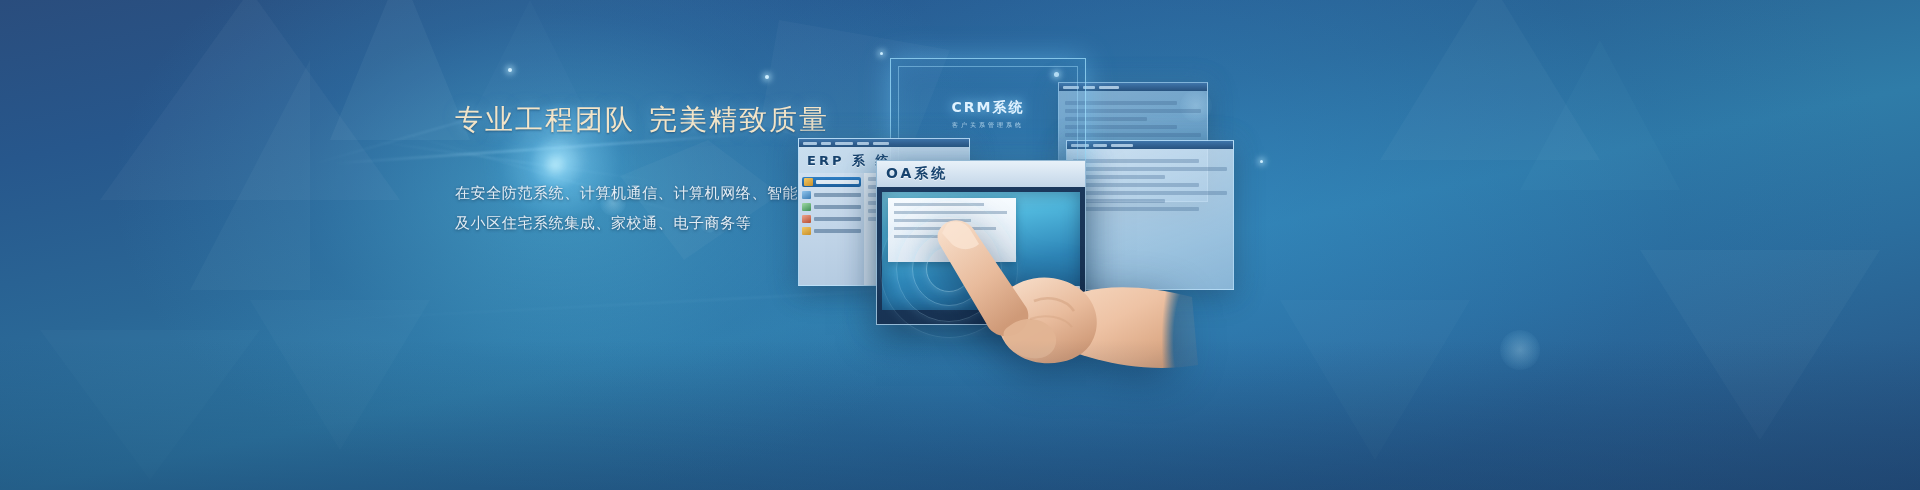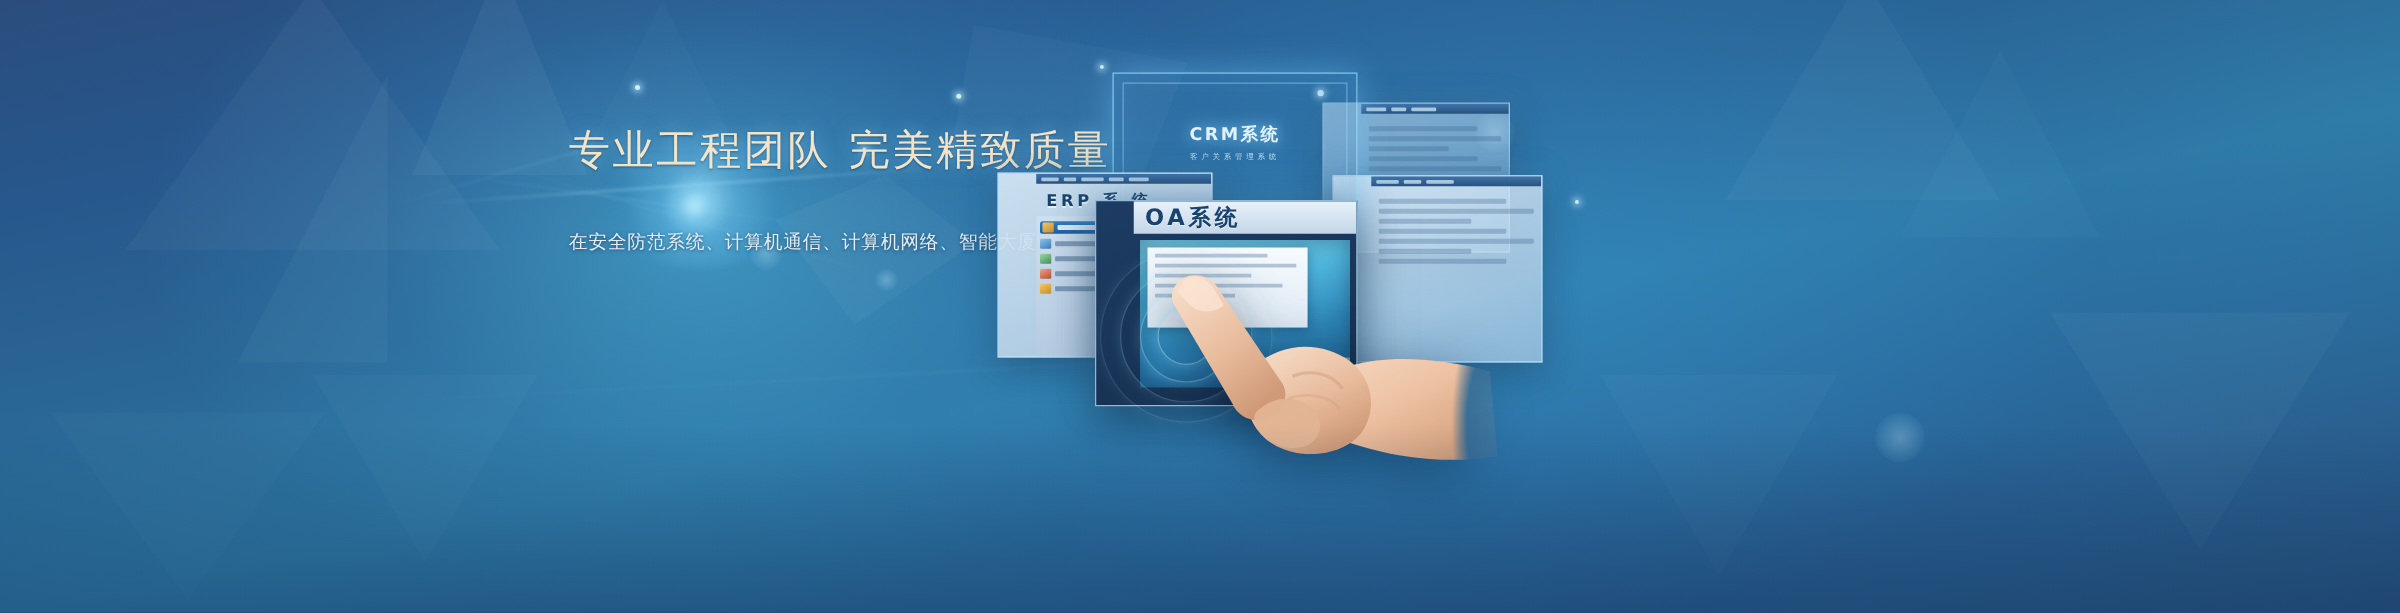--- a/index.html
+++ b/index.html
@@ -40,21 +40,21 @@
   .bokeh {
     position:absolute; border-radius:50%;
     background:radial-gradient(circle, rgba(200,240,255,.30) 0%, rgba(150,215,245,.12) 55%, rgba(100,180,230,0) 78%);
   }
 
   
   #text-block { position:absolute; left:455px; top:100px; width:340px; }
 
   #headline {
     font-family:"DejaVu Sans","Liberation Sans", sans-serif;
-    font-size:33px;
+    font-size:28px;
     letter-spacing:2px;
     color:#f2e4c8;
     white-space:nowrap;
     text-shadow:0 0 14px rgba(120,190,235,.65), 0 1px 2px rgba(10,40,70,.55);
     line-height:40px;
   }
   #headline .gap { display:inline-block; width:14px; }
 
   #subcopy {
     margin-top:38px;
@@ -69,21 +69,20 @@
 
   
   #screens { position:absolute; left:770px; top:40px; width:500px; height:330px; }
 
   .win {
     position:absolute;
     border:1px solid rgba(180,225,255,.55);
     background:linear-gradient(160deg, rgba(214,231,245,.93), rgba(184,208,230,.88));
     box-shadow:0 6px 26px rgba(5,30,60,.45), 0 0 22px rgba(120,200,250,.30);
     overflow:hidden;
-    padding-left:30px;
   }
   .win-bar {
     height:8px;
     background:linear-gradient(180deg,#3f75ab,#27527f);
     display:flex; align-items:center; gap:4px; padding:0 4px;
   }
   .win-bar .seg { height:3px; background:rgba(210,232,250,.75); border-radius:1px; }
   .win-title {
     font-family:"DejaVu Sans","Liberation Sans", sans-serif;
     font-weight:bold;
@@ -147,21 +146,21 @@
     left:106px; top:120px; width:210px; height:165px;
     background:linear-gradient(165deg,#1d3c63,#16304f);
     border:1px solid rgba(190,230,255,.75);
     box-shadow:0 10px 34px rgba(4,22,45,.6), 0 0 26px rgba(110,195,250,.35);
   }
   #win-oa .oa-head {
     height:26px;
     background:linear-gradient(180deg,#e8f1f9,#c3d6e8);
     display:flex; align-items:center; padding-left:9px;
   }
-  #win-oa .win-title { font-size:18px; letter-spacing:3px; }
+  #win-oa .win-title { font-size:14px; letter-spacing:3px; }
   #win-oa .oa-screen {
     margin:5px; height:118px;
     background:linear-gradient(170deg,#7fd3ea 0%, #4fb6dc 30%, #2e86b8 62%, #1d5d8e 100%);
     position:relative; overflow:hidden;
     box-shadow:inset 0 0 18px rgba(10,40,70,.45);
   }
   #win-oa .oa-doc {
     position:absolute; left:6px; top:6px; width:128px; height:64px;
     background:linear-gradient(180deg,#f6fbff,#dfeaf4);
     box-shadow:0 2px 8px rgba(5,30,55,.35);
@@ -226,20 +225,21 @@
   <div class="bokeh" style="left:700px; top:215px; width:18px; height:18px;"></div>
   <div class="bokeh" style="left:1180px; top:90px; width:32px; height:32px;"></div>
   <div class="bokeh" style="left:1500px; top:330px; width:40px; height:40px;"></div>
 
   <div id="text-block">
     <div id="headline">
       <span>专业工程团队</span><span class="gap"></span><span>完美精致质量</span>
     </div>
     <div id="subcopy">
       <div>在安全防范系统、计算机通信、计算机网络、智能大厦</div>
+      <div>及小区住宅系统集成、家校通、电子商务等</div>
     </div>
   </div>
 
   <div id="screens">
 
     <div id="win-far1" class="win">
       <div class="win-bar">
         <span class="seg" style="width:16px"></span>
         <span class="seg" style="width:12px"></span>
         <span class="seg" style="width:20px"></span>

